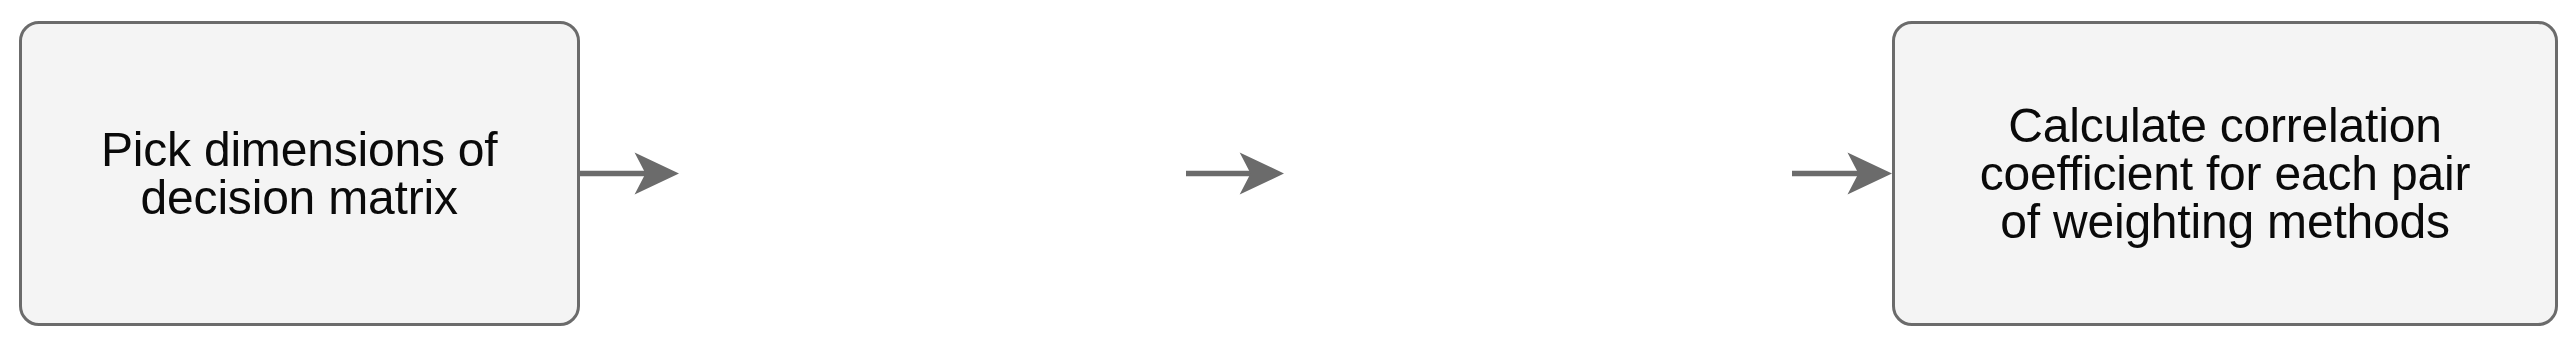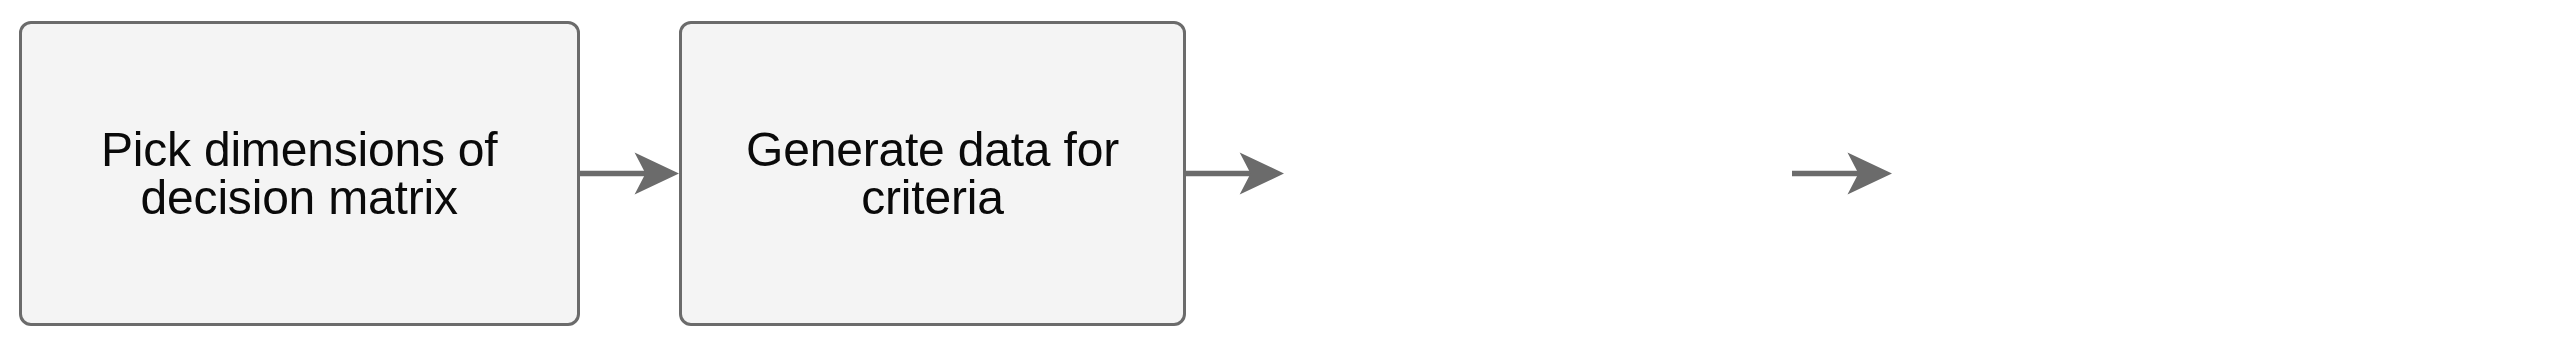--- a/index.html
+++ b/index.html
@@ -16,21 +16,21 @@
     width: 2576px;
     height: 353px;
     background: #ffffff;
     overflow: hidden;
   }
   .node {
     position: absolute;
     box-sizing: border-box;
     background: #f4f4f4;
     border: 3.9px solid #6b6b6b;
-    border-radius: 12px;
+    border-radius: 20px;
     display: flex;
     align-items: center;
     justify-content: center;
     text-align: center;
   }
   .node-label {
     font-family: "Liberation Sans", sans-serif;
     font-size: 48px;
     line-height: 48px;
     color: #0a0a0a;
@@ -57,35 +57,36 @@
 decision matrix</span>
   </div>
 
   <div class="edge" id="edge-1" style="left: 580px; top: 146px; width: 99px; height: 55px;">
     <svg width="99" height="55" viewBox="0 0 127 70">
       <path d="M0,35 L92,35" stroke="#6b6b6b" stroke-width="7" fill="none"></path>
       <path d="M127,35 L70,8 L84,35 L70,62 Z" fill="#6b6b6b"></path>
     </svg>
   </div>
 
-  <div class="node" id="node-2" style="left: 679px; top: 21px; width: 507px; height: 305px; background: rgb(244, 244, 244); border-color: rgb(107, 107, 107);">
-    <span class="node-label" style="color: rgb(10, 10, 10);">Generate data for
-criteria</span>
-  </div>
 
   <div class="edge" id="edge-2" style="left: 1186px; top: 146px; width: 98px; height: 55px;">
     <svg width="98" height="55" viewBox="0 0 126 70">
       <path d="M0,35 L91,35" stroke="#6b6b6b" stroke-width="7" fill="none"></path>
       <path d="M126,35 L69,8 L83,35 L69,62 Z" fill="#6b6b6b"></path>
     </svg>
   </div>
 
 
   <div class="edge" id="edge-3" style="left: 1792px; top: 146px; width: 100px; height: 55px;">
     <svg width="100" height="55" viewBox="0 0 128 70">
       <path d="M0,35 L93,35" stroke="#6b6b6b" stroke-width="7" fill="none"></path>
       <path d="M128,35 L71,8 L85,35 L71,62 Z" fill="#6b6b6b"></path>
     </svg>
   </div>
 
+  <div class="node" id="node-4" style="left: 1892px; top: 21px; width: 666px; height: 305px; background: rgb(244, 244, 244); border-color: rgb(107, 107, 107);">
+    <span class="node-label" style="color: rgb(10, 10, 10);">Calculate correlation
+coefficient for each pair
+of weighting methods</span>
+  </div>
 
 </div>
 
 
 </body></html>

